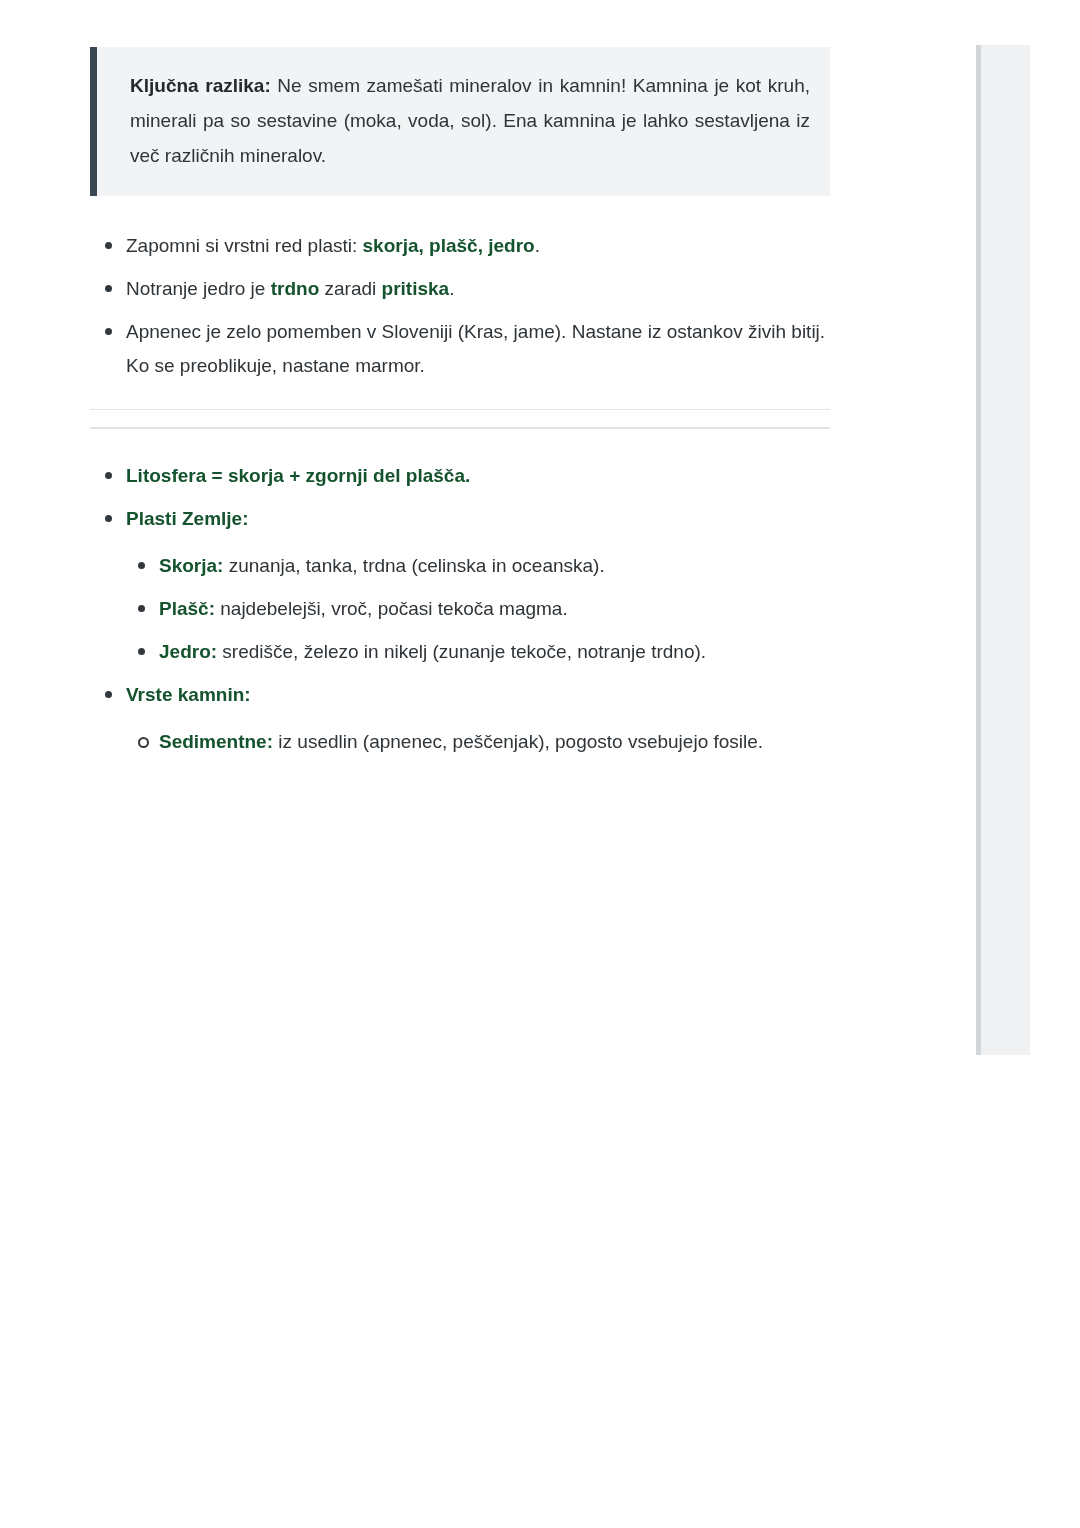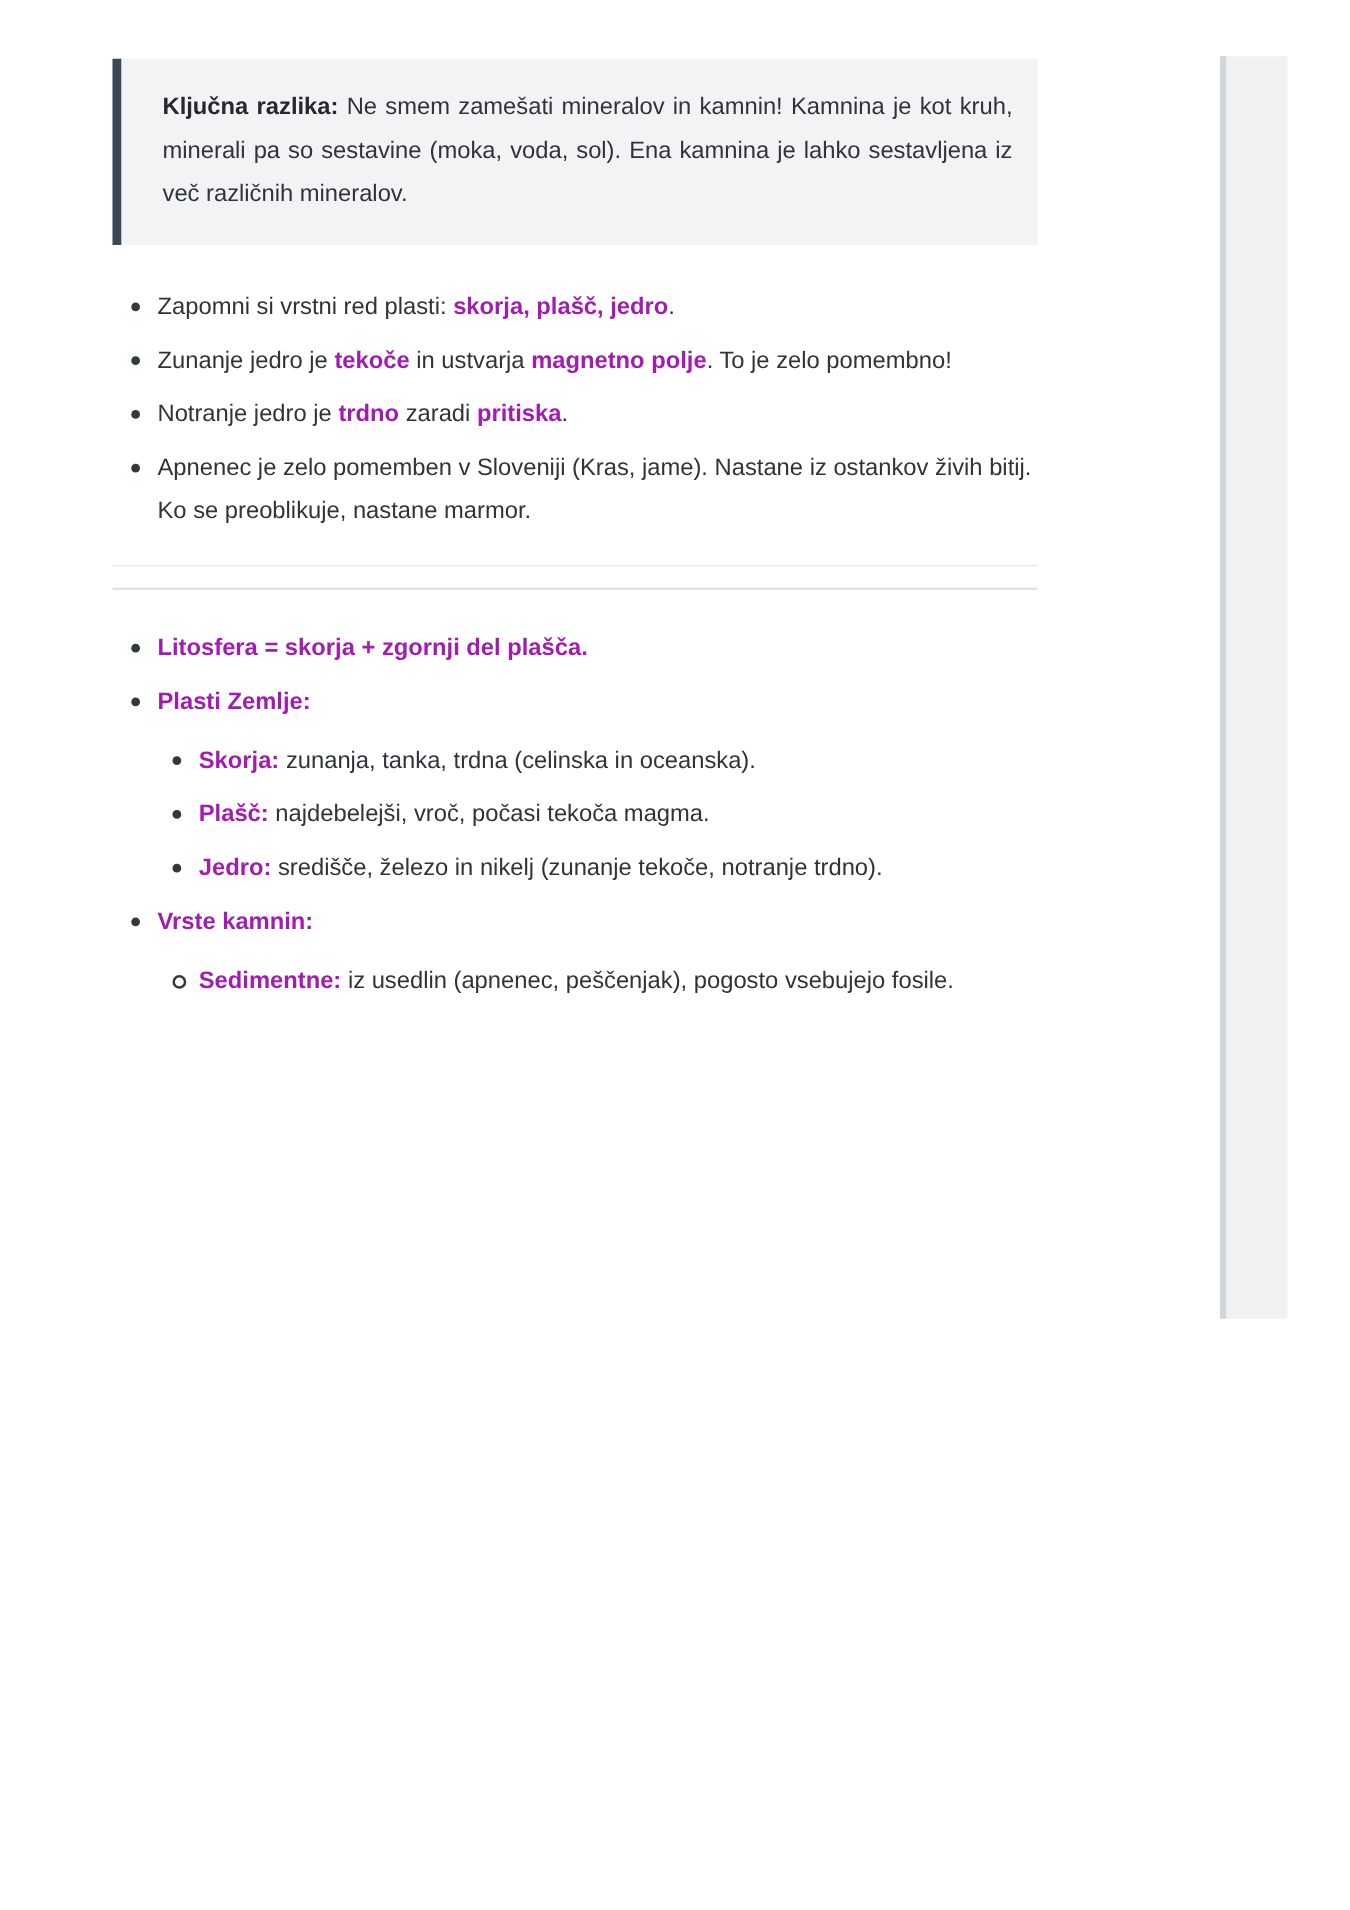--- a/index.html
+++ b/index.html
@@ -77,21 +77,21 @@
     width: 7px;
     height: 7px;
     top: 12px;
   }
   ul.blist ul.blist {
     margin-top: 13px;
     margin-bottom: 4px;
   }
   ul.blist ul.blist > li { padding-left: 33px; margin-bottom: 9px; }
   ul.blist ul.blist > li::before { left: 12px; }
-  .b { font-weight: 700; color: #a21caf; }
+  .b { font-weight: 700; color: #14532d; }
 
   .notes { margin-top: 33px; }
 
   hr.divider {
     border: none;
     border-top: 1px solid #e4e7ea;
     margin-top: 26px;
   }
 
   h1.section-title {
@@ -128,21 +128,20 @@
   </div>
 
   <main class="content">
 
     <div class="callout">
       <p><span class="b">Ključna razlika:</span> <span>Ne smem zamešati mineralov in kamnin! Kamnina je kot kruh, minerali pa so sestavine (moka, voda, sol). Ena kamnina je lahko sestavljena iz več različnih mineralov.</span></p>
     </div>
 
     <ul class="blist notes" id="notes-list">
         <li><span>Zapomni si vrstni red plasti: </span><span class="b">skorja, plašč, jedro</span><span>.</span></li>
-        <li><span>Zunanje jedro je </span><span class="b">tekoče</span><span> in ustvarja </span><span class="b">magnetno polje</span><span>. To je zelo pomembno!</span></li>
         <li><span>Notranje jedro je </span><span class="b">trdno</span><span> zaradi </span><span class="b">pritiska</span><span>.</span></li>
         <li><span>Apnenec je zelo pomemben v Sloveniji (Kras, jame). Nastane iz ostankov živih bitij. Ko se preoblikuje, nastane marmor.</span></li>
       </ul>
 
     <hr class="divider">
 
 
     <hr class="title-rule">
 
     <ul class="blist summary" id="summary-list">

